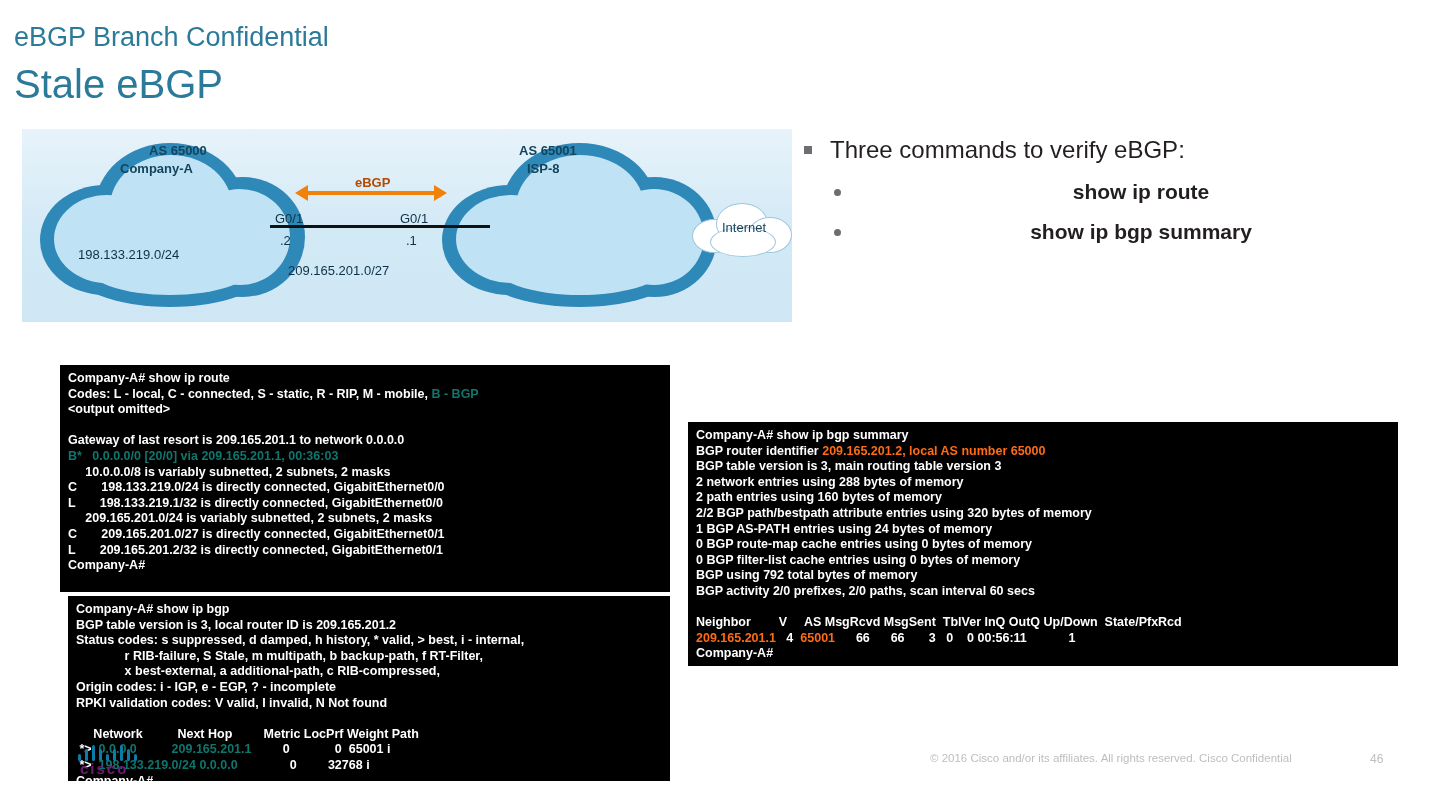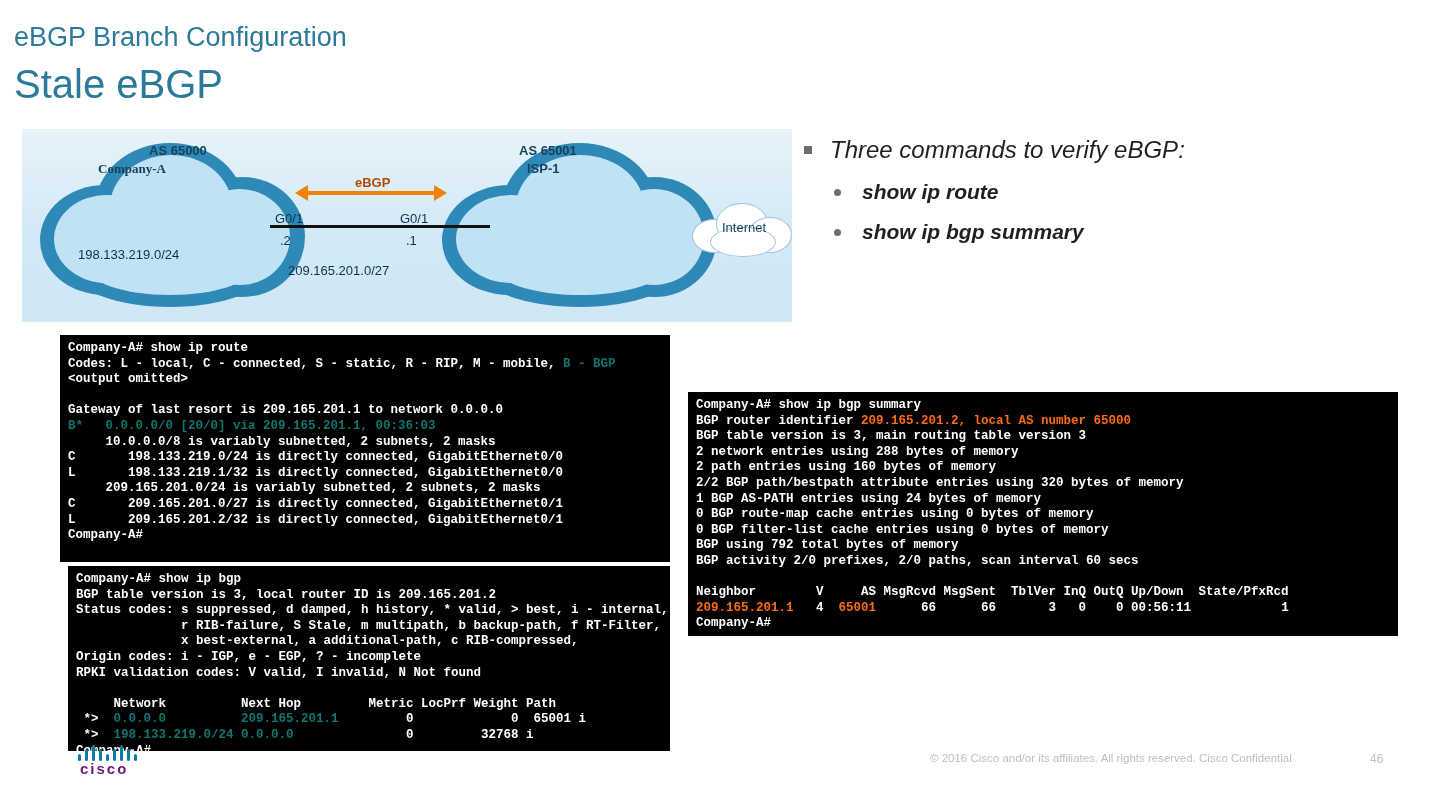--- a/index.html
+++ b/index.html
@@ -66,32 +66,32 @@
     border-bottom:8px solid transparent;
   }
   .ebgp-arrow::before { left:-12px; border-right:13px solid #f0820a; }
   .ebgp-arrow::after { right:-12px; border-left:13px solid #f0820a; }
 
   .tlabel { position: absolute; font-size: 13px; color: #14445c; white-space: nowrap; }
   .tlabel.dark { color:#0e3147; }
   .tlabel.b { font-weight:700; }
 
   
-  .bullets { position:absolute; left: 800px; top: 136px; width: 620px; font-style: italic; }
+  .bullets { position:absolute; left: 800px; top: 136px; width: 620px; }
   .b1 { position:relative; font-size: 24px; color:#231f20; padding-left: 30px; margin-bottom: 14px;}
   .b1 .sq { position:absolute; left: 4px; top: 10px; width: 8px; height: 8px; background:#6d6e71; }
-  .b2 { position:relative; font-size: 21px; font-weight:700; color:#231f20; padding-left: 62px; margin-top: 16px;}
+  .b2 { position:relative; font-size: 21px; font-weight:700; color:#231f20; padding-left: 62px; margin-top: 16px; text-align: center;}
   .b2 .dot { position:absolute; left: 34px; top: 9px; width: 7px; height: 7px; border-radius:50%; background:#6d6e71; }
 
   
   .term {
     position: absolute; background: #000; color: #ffffff;
-    font-family: Liberation Mono, monospace;
+    font-family: Liberation Sans, sans-serif;
     font-size: 12.5px; line-height: 15.6px; font-weight: 700;
-    padding: 6px 8px; white-space: pre; overflow: hidden;
+    padding: 6px 8px; white-space: pre; overflow: hidden; margin-top: 30px;
   }
   .term .o { color: #ff6a13; }
   .term .r { color: #0f766e; }
   .t1 { left: 60px; top: 335px; width: 610px; height: 227px; }
   .t2 { left: 68px; top: 566px; width: 602px; height: 185px; }
   .t3 { left: 688px; top: 392px; width: 710px; height: 244px; }
 
   
   .cisco-logo {
     position:absolute; left: 78px; top: 745px; width: 70px; height: 34px;
@@ -105,21 +105,21 @@
   .footer-note {
     position:absolute; left: 930px; top: 752px; font-size: 11.5px; color:#bcbec0;
   }
   .page-num { position:absolute; left: 1370px; top: 752px; font-size: 12px; color:#bcbec0; }
 </style>
 </head>
 <body>
 
 <div class="slide">
 
-  <div class="eyebrow">eBGP Branch Configuration</div>
+  <div class="eyebrow">eBGP Branch Confidential</div>
   <div class="title">Stale eBGP</div>
 
   <div class="topo">
 
     <div class="cloudwrap cloud-a">
       <div class="cloud c1"></div>
         <div class="cloud c2"></div>
       <div class="cloud c3"></div>
         <div class="cloud c4"></div>
       <div class="cloud c2 cloud-inner" style="left:70px; top:18px; width:122px; height:104px;"></div>
@@ -141,23 +141,23 @@
 
     <div class="inet">
       <div class="p p1"></div>
         <div class="p p2"></div>
         <div class="p p3"></div>
         <div class="p p4"></div>
     </div>
     <div class="inet-label">Internet</div>
 
     <div class="tlabel b" style="left:95px; top:14px;margin-left:32px;">AS 65000</div>
-    <div class="tlabel b" style="left:76px; top:32px;font-family:Liberation Serif, serif;">Company-A</div>
+    <div class="tlabel b" style="left:98px; top:32px;">Company-A</div>
     <div class="tlabel b" style="left:497px; top:14px;">AS 65001</div>
-    <div class="tlabel b" style="left:505px; top:32px;">ISP-1</div>
+    <div class="tlabel b" style="left:505px; top:32px;">ISP-8</div>
 
     <div class="link-line" style="left:248px; top:96px; width:220px;"></div>
     <div class="ebgp-arrow" style="left:285px; top:62px; width:128px;"></div>
     <div class="tlabel b" style="left:333px; top:46px; color:#b24b00;">eBGP</div>
 
     <div class="tlabel dark" style="left:253px; top:82px;">G0/1</div>
     <div class="tlabel dark" style="left:258px; top:104px;">.2</div>
     <div class="tlabel dark" style="left:378px; top:82px;">G0/1</div>
     <div class="tlabel dark" style="left:384px; top:104px;">.1</div>
     <div class="tlabel dark" style="left:56px; top:118px;">198.133.219.0/24</div>

